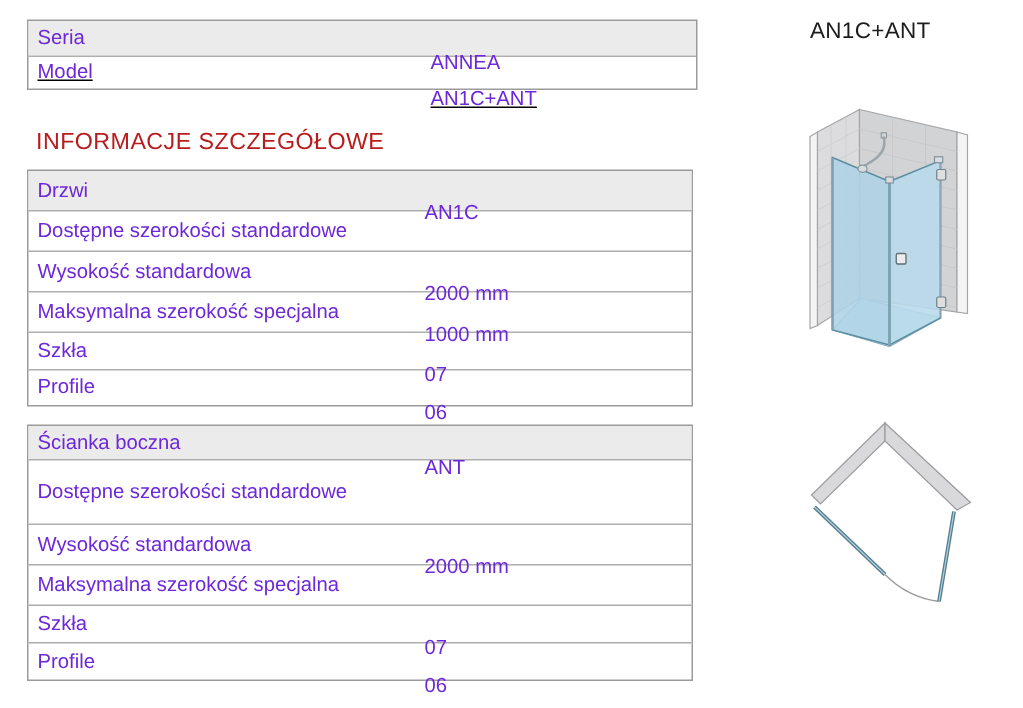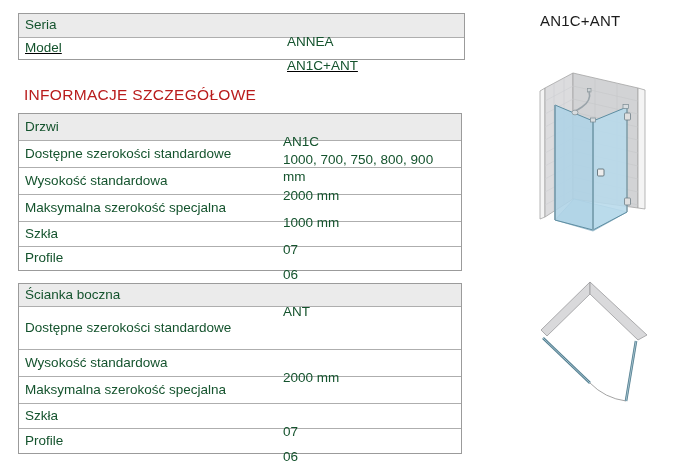--- a/index.html
+++ b/index.html
@@ -6,21 +6,21 @@
   body{width:682px;height:472px;overflow:hidden;
        font-family:"Liberation Sans",sans-serif;}
   .canvas{position:relative;width:682px;height:472px;background:#ffffff;}
 
   
   .tbl{position:absolute;border:1px solid #9b9b9b;background:#ffffff;box-sizing:border-box;}
   .row{display:flex;box-sizing:border-box;}
   .row + .row{border-top:1px solid #aeaeae;}
   .row.hdr{background:#ebebeb;}
   .cell{display:flex;align-items:center;box-sizing:border-box;
-        font-size:13.5px;color:#14532d;line-height:1.25;}
+        font-size:13.5px;color:#6d28d9;line-height:1.25;}
   .cell.lbl{padding-left:6px;padding-right:4px;}
   .cell.val{border-left:1px solid #aeaeae;padding-left:8px;padding-right:4px;
             white-space:pre-line;flex:1;margin-top:28px;}
 
   .t1{left:18px;top:13px;width:447px;}
   .t1 .lbl{width:259px;}
   .t2{left:18px;top:113px;width:444px;}
   .t2 .lbl{width:255px;}
   .t3{left:18px;top:283px;width:444px;}
   .t3 .lbl{width:255px;}
@@ -53,21 +53,20 @@
 
   <h2 class="heading">INFORMACJE SZCZEGÓŁOWE</h2>
 
   <div class="tbl t2">
     <div class="row hdr" style="height:26px;text-align:center;">
       <div class="cell lbl">Drzwi</div>
       <div class="cell val">AN1C</div>
     </div>
     <div class="row" style="height:27px;">
       <div class="cell lbl">Dostępne szerokości standardowe</div>
-      <div class="cell val">1000, 700, 750, 800, 900 mm</div>
     </div>
     <div class="row" style="height:27px;">
       <div class="cell lbl">Wysokość standardowa</div>
       <div class="cell val">2000 mm</div>
     </div>
     <div class="row" style="height:27px;">
       <div class="cell lbl">Maksymalna szerokość specjalna</div>
       <div class="cell val">1000 mm</div>
     </div>
     <div class="row" style="height:25px;">

